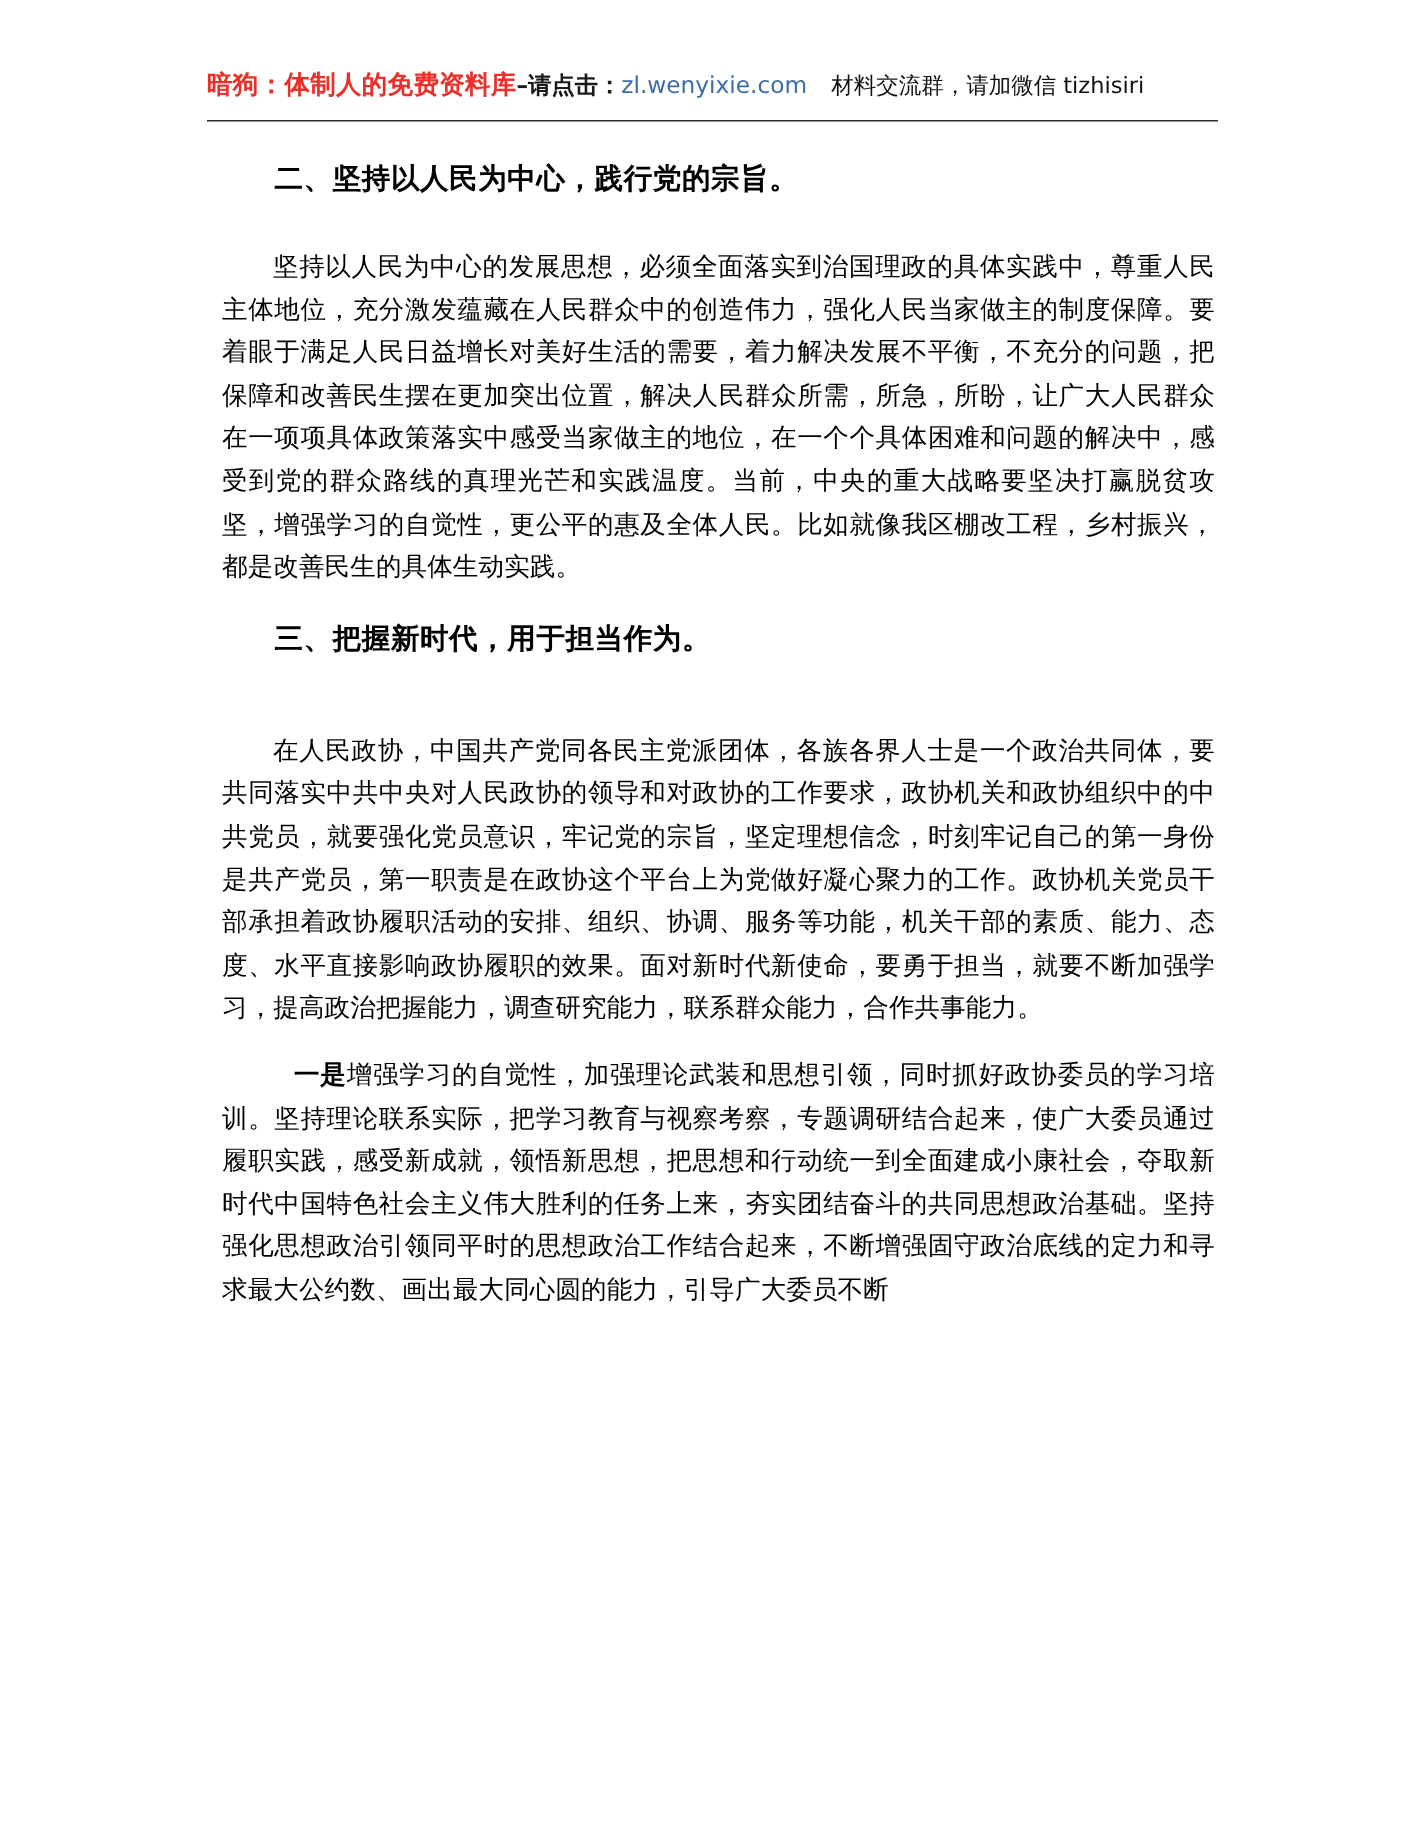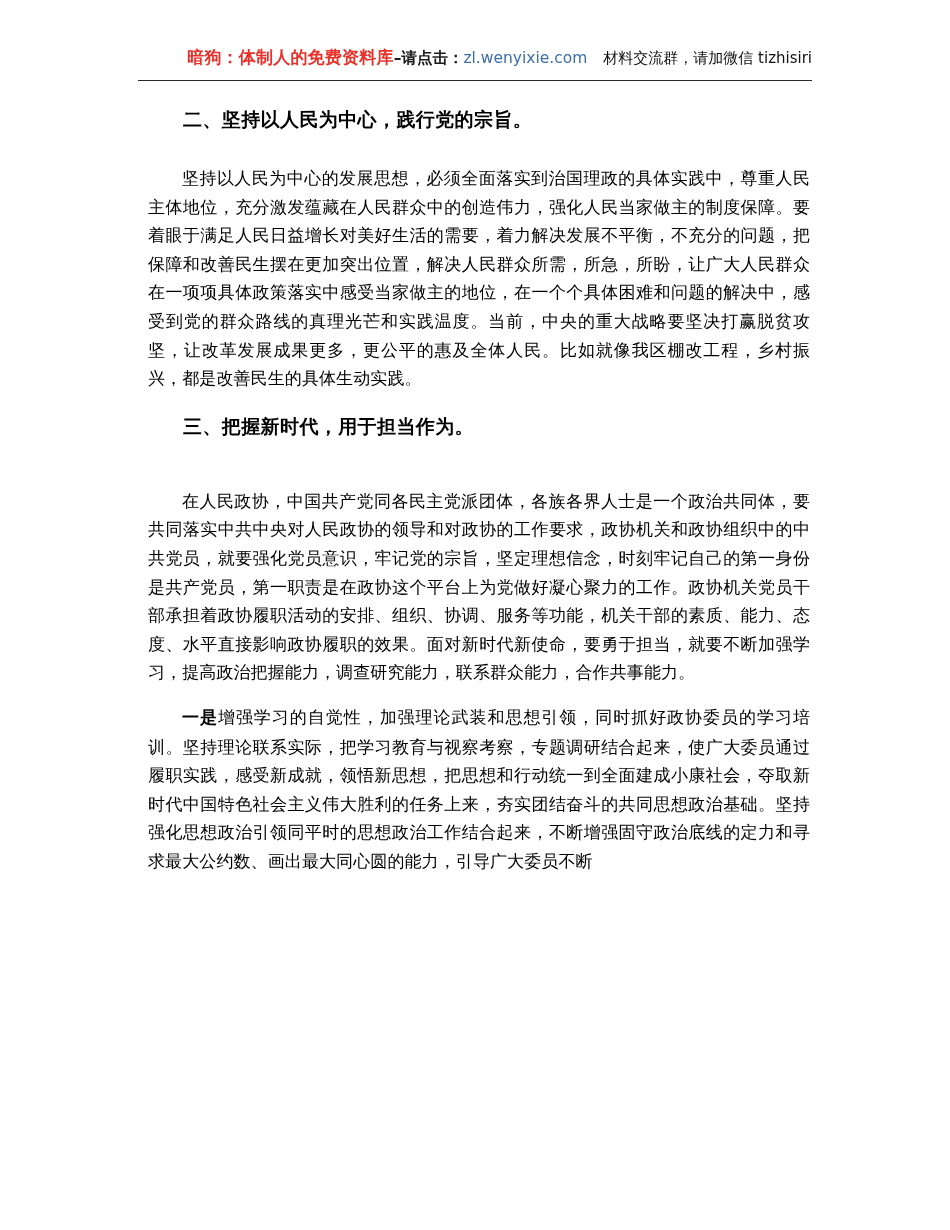--- a/index.html
+++ b/index.html
@@ -21,21 +21,20 @@
     background: #ffffff;
     box-sizing: border-box;
   }
 
   
   .header-band {
     position: absolute;
     left: 138px;
     top: 44px;
     width: 674px;
-    text-align: right;
   }
   .header-line {
     font-size: 15.5px;
     line-height: 26px;
     white-space: nowrap;
     font-family: "DejaVu Sans", "Liberation Sans", sans-serif;
   }
   .hdr-red {
     color: #e8312a;
     font-weight: bold;
@@ -93,20 +92,21 @@
     line-height: 28.6px;
     text-indent: 34px;
     text-align: justify;
     text-justify: inter-ideograph;
     letter-spacing: 0.1px;
     font-family: "DejaVu Serif", "Liberation Serif", serif;
   }
   p.doc-para .lead-bold {
     font-weight: bold;
     font-family: Liberation Sans, sans-serif;
+    margin-left: 14px;
   }
 
   .gap-after-heading { height: 14px; }
   .gap-para { height: 16px; }
   .gap-before-heading { height: 18px; }
 </style>
 </head>
 <body>
 
 <div class="page">
@@ -118,21 +118,21 @@
   </div>
   <div class="header-rule"></div>
 
   <div class="content">
 
     <h2 class="doc-heading">二、坚持以人民为中心，践行党的宗旨。</h2>
     <div class="gap-after-heading"></div>
 
     <div class="gap-para"></div>
 
-    <p class="doc-para">坚持以人民为中心的发展思想，必须全面落实到治国理政的具体实践中，尊重人民主体地位，充分激发蕴藏在人民群众中的创造伟力，强化人民当家做主的制度保障。要着眼于满足人民日益增长对美好生活的需要，着力解决发展不平衡，不充分的问题，把保障和改善民生摆在更加突出位置，解决人民群众所需，所急，所盼，让广大人民群众在一项项具体政策落实中感受当家做主的地位，在一个个具体困难和问题的解决中，感受到党的群众路线的真理光芒和实践温度。当前，中央的重大战略要坚决打赢脱贫攻坚，让改革发展成果更多，更公平的惠及全体人民。比如就像我区棚改工程，乡村振兴，都是改善民生的具体生动实践。</p>
+    <p class="doc-para">坚持以人民为中心的发展思想，必须全面落实到治国理政的具体实践中，尊重人民主体地位，充分激发蕴藏在人民群众中的创造伟力，强化人民当家做主的制度保障。要着眼于满足人民日益增长对美好生活的需要，着力解决发展不平衡，不充分的问题，把保障和改善民生摆在更加突出位置，解决人民群众所需，所急，所盼，让广大人民群众在一项项具体政策落实中感受当家做主的地位，在一个个具体困难和问题的解决中，感受到党的群众路线的真理光芒和实践温度。当前，中央的重大战略要坚决打赢脱贫攻坚，增强学习的自觉性，更公平的惠及全体人民。比如就像我区棚改工程，乡村振兴，都是改善民生的具体生动实践。</p>
     <div class="gap-before-heading"></div>
 
     <h2 class="doc-heading">三、把握新时代，用于担当作为。</h2>
     <div class="gap-after-heading"></div>
 
     <div class="gap-para"></div>
 
     <div class="gap-para"></div>
 
     <p class="doc-para">在人民政协，中国共产党同各民主党派团体，各族各界人士是一个政治共同体，要共同落实中共中央对人民政协的领导和对政协的工作要求，政协机关和政协组织中的中共党员，就要强化党员意识，牢记党的宗旨，坚定理想信念，时刻牢记自己的第一身份是共产党员，第一职责是在政协这个平台上为党做好凝心聚力的工作。政协机关党员干部承担着政协履职活动的安排、组织、协调、服务等功能，机关干部的素质、能力、态度、水平直接影响政协履职的效果。面对新时代新使命，要勇于担当，就要不断加强学习，提高政治把握能力，调查研究能力，联系群众能力，合作共事能力。</p>

